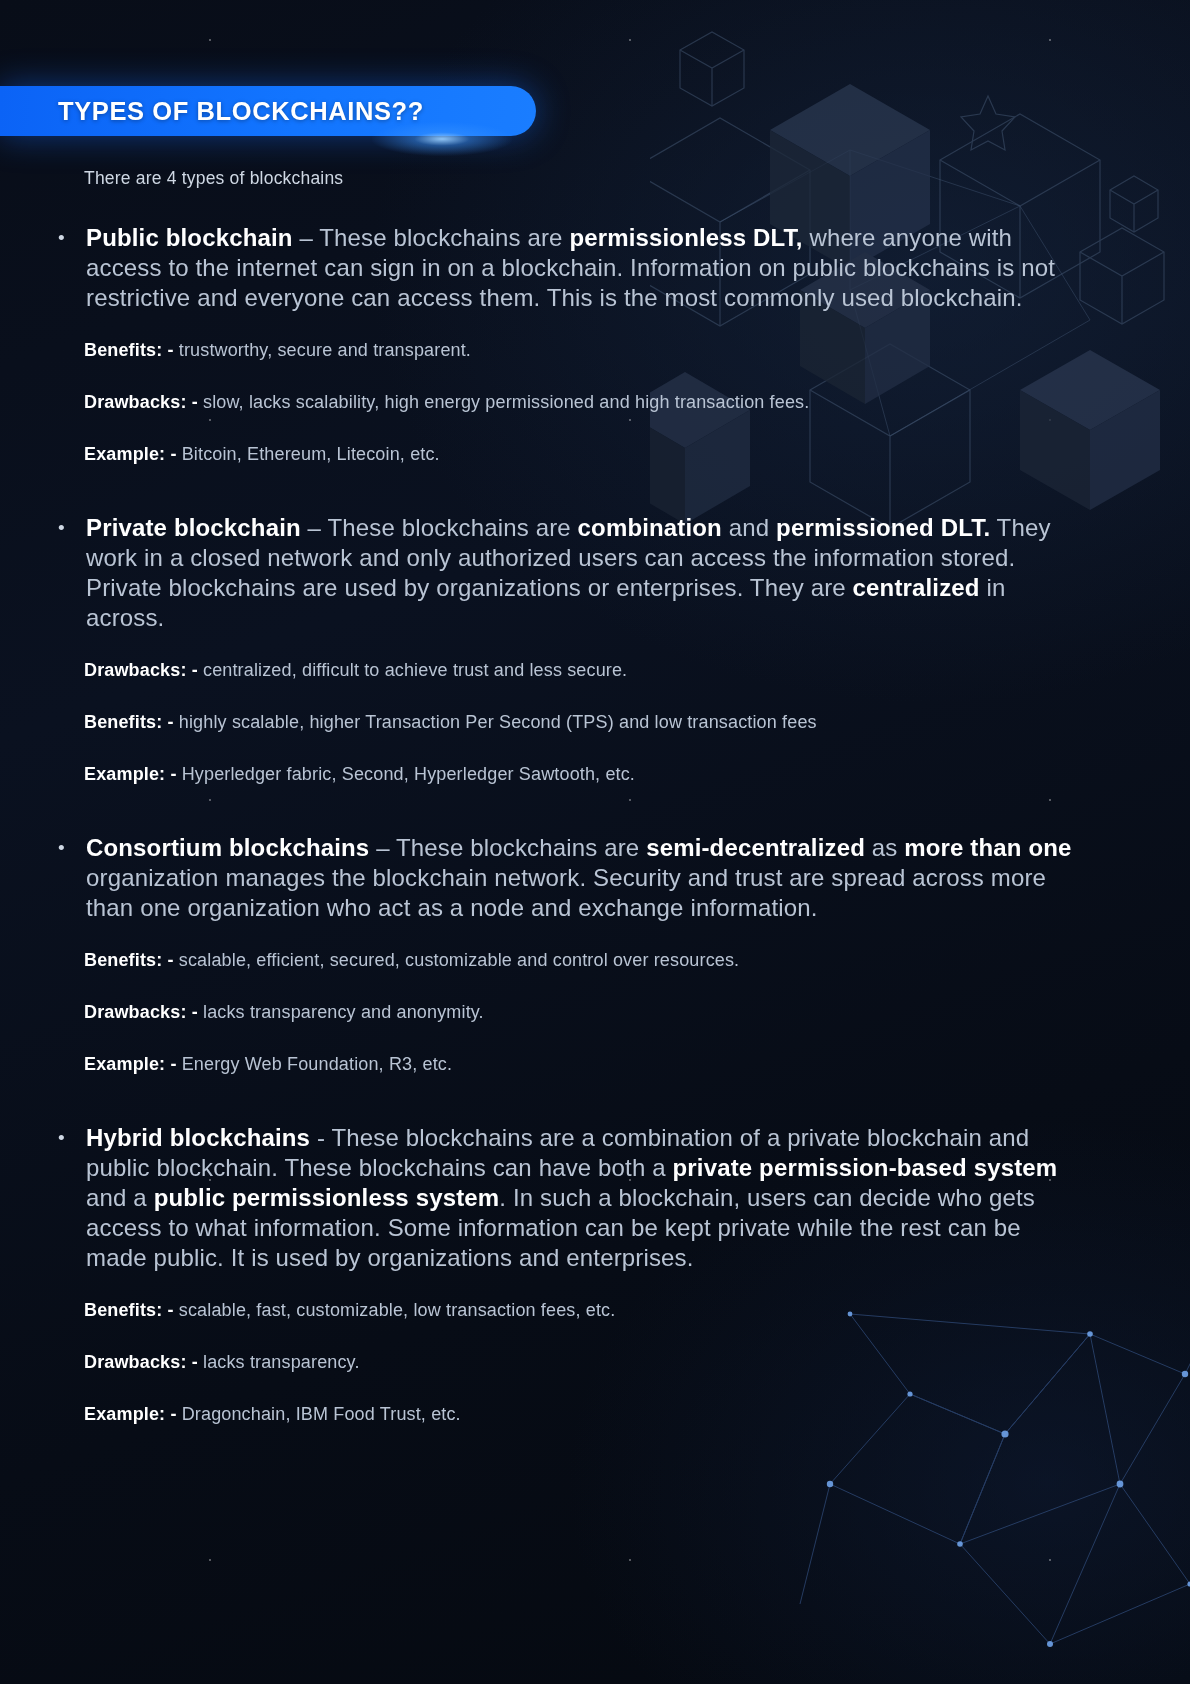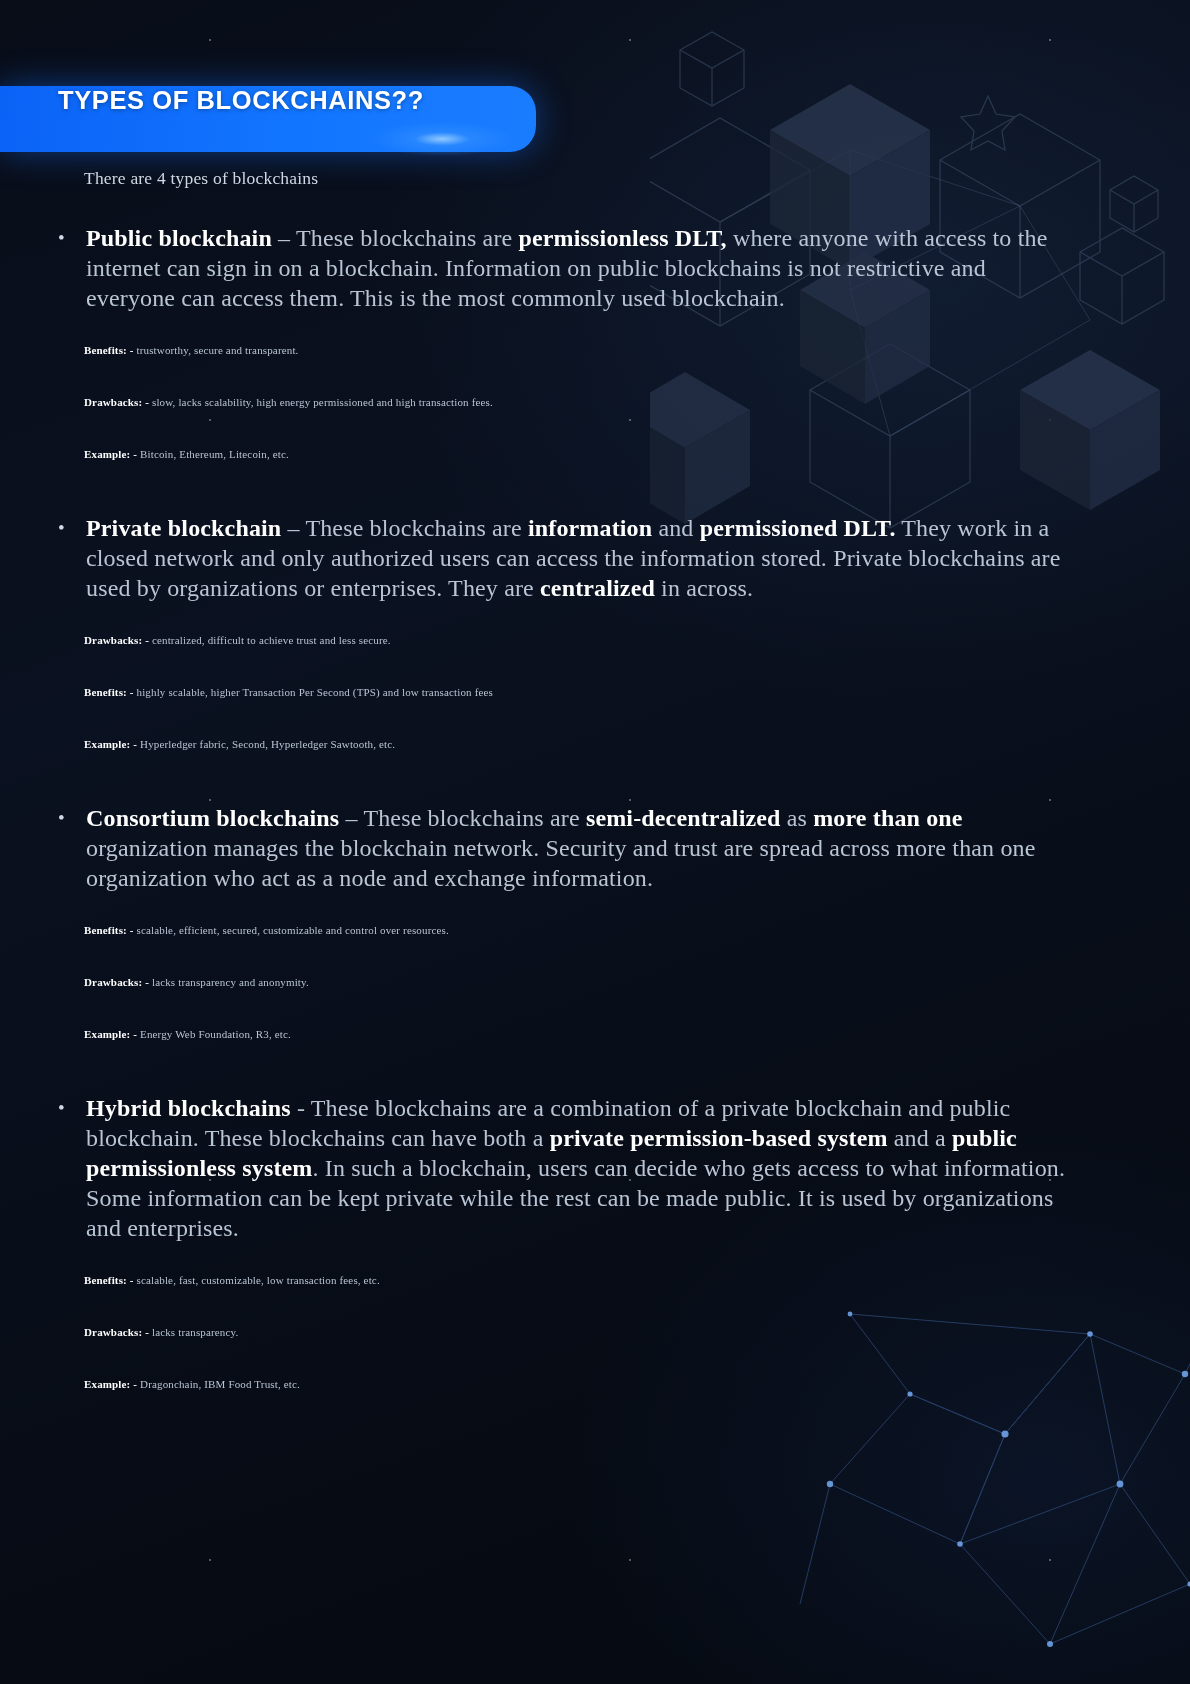--- a/index.html
+++ b/index.html
@@ -58,26 +58,26 @@
   }
   .deco-cubes { top: -10px; right: -20px; width: 560px; height: 620px; }
   .deco-net  { right: -30px; bottom: -20px; width: 430px; height: 520px; }
 
   
   .banner {
     position: absolute;
     left: 0;
     top: 86px;
     width: 536px;
-    height: 66px;
+    height: 50px;
     background: linear-gradient(95deg, #0b63f6 0%, #1275ff 55%, #1a7dff 100%);
     border-top-right-radius: 26px;
     border-bottom-right-radius: 26px;
     display: flex;
-    align-items: flex-start;
+    align-items: center;
     box-shadow: 0 0 34px rgba(24,110,255,.45);
   }
   .banner-title {
     margin-left: 58px;
     color: #ffffff;
     font-size: 25.5px;
     font-weight: bold;
     letter-spacing: .6px;
     text-shadow: 0 1px 4px rgba(0,0,0,.35);
     white-space: nowrap;
@@ -92,21 +92,20 @@
     pointer-events: none;
   }
 
   
   .content {
     position: absolute;
     left: 0;
     top: 168px;
     width: 1190px;
     color: #c9d3e0;
-    font-family: Liberation Serif, serif;
   }
   .intro {
     margin: 0 0 34px 84px;
     font-size: 17.5px;
     color: #cfd8e4;
     letter-spacing: .2px;
   }
   .section { margin: 0 0 0 0; }
 
   .bullet-row {
@@ -125,21 +124,21 @@
     flex: 1 1 auto;
     font-size: 24px;
     line-height: 30px;
     color: #b9c4d4;
     letter-spacing: .15px;
   }
   .bullet-text b, .sub b { color: #ffffff; font-weight: bold; }
 
   .sub {
     margin: 22px 0 0 84px;
-    font-size: 11px;
+    font-size: 18px;
     line-height: 30px;
     color: #b9c4d4;
     letter-spacing: .15px;
     padding-right: 110px;
   }
   .sub .lbl { color: #ffffff; font-weight: bold; }
   .gap-lg { height: 44px; }
 </style>
 </head>
 <body>
@@ -240,21 +239,21 @@
             <div class="bullet-text"><b>Public blockchain</b><span> – </span><span>These blockchains are </span><b>permissionless DLT,</b><span> where anyone with access to the internet can sign in on a blockchain. Information on public blockchains is not restrictive and everyone can access them. This is the most commonly used blockchain.</span></div>
           </div>
           <p class="sub"><span class="lbl">Benefits: -</span><span> trustworthy, secure and transparent.</span></p>
           <p class="sub"><span class="lbl">Drawbacks: -</span><span> slow, lacks scalability, high energy permissioned and high transaction fees.</span></p>
           <p class="sub"><span class="lbl">Example: -</span><span> Bitcoin, Ethereum, Litecoin, etc.</span></p>
           <div class="gap-lg"></div>
         </div>
         <div class="section">
           <div class="bullet-row">
             <div class="bullet-dot">•</div>
-            <div class="bullet-text"><b>Private blockchain</b><span> – </span><span>These blockchains are </span><b>information</b><span> and </span><b>permissioned DLT.</b><span> They work in a closed network and only authorized users can access the information stored. Private blockchains are used by organizations or enterprises. They are </span><b>centralized</b><span> in across.</span></div>
+            <div class="bullet-text"><b>Private blockchain</b><span> – </span><span>These blockchains are </span><b>combination</b><span> and </span><b>permissioned DLT.</b><span> They work in a closed network and only authorized users can access the information stored. Private blockchains are used by organizations or enterprises. They are </span><b>centralized</b><span> in across.</span></div>
           </div>
           <p class="sub"><span class="lbl">Drawbacks: -</span><span> centralized, difficult to achieve trust and less secure.</span></p>
           <p class="sub"><span class="lbl">Benefits: -</span><span> highly scalable, higher Transaction Per Second (TPS) and low transaction fees</span></p>
           <p class="sub"><span class="lbl">Example: -</span><span> Hyperledger fabric, Second, Hyperledger Sawtooth, etc.</span></p>
           <div class="gap-lg"></div>
         </div>
         <div class="section">
           <div class="bullet-row">
             <div class="bullet-dot">•</div>
             <div class="bullet-text"><b>Consortium blockchains</b><span> – </span><span>These blockchains are </span><b>semi-decentralized</b><span> as </span><b>more than one</b><span> organization manages the blockchain network. Security and trust are spread across more than one organization who act as a node and exchange information.</span></div>

